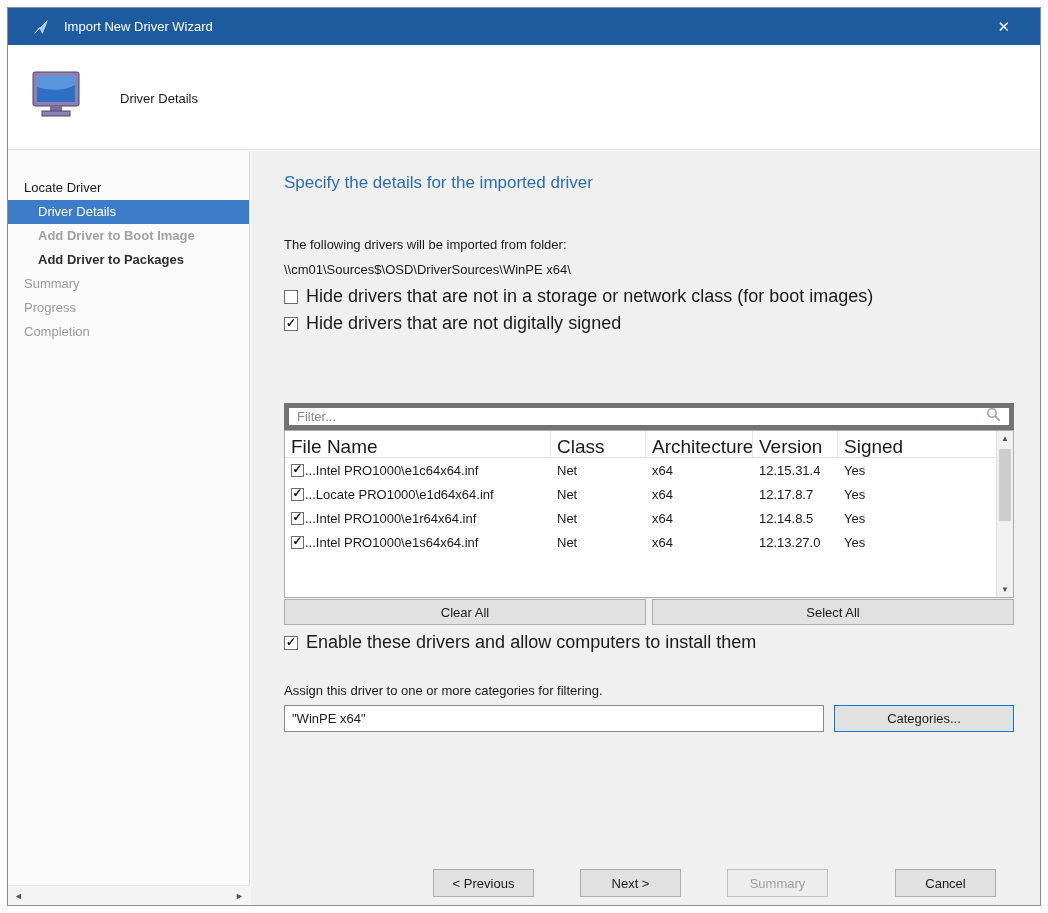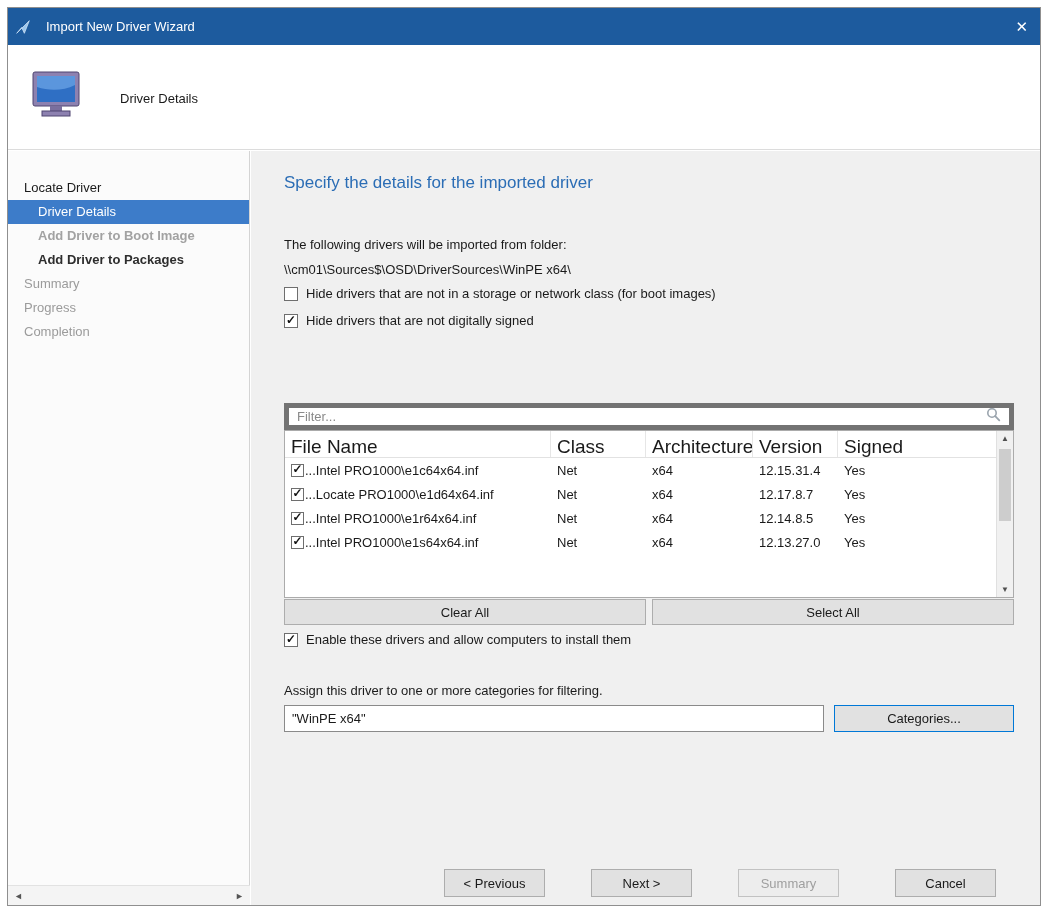--- a/index.html
+++ b/index.html
@@ -1,20 +1,20 @@
 <!DOCTYPE html>
 <html><head>
 <meta charset="utf-8">
 <style>
   *{margin:0;padding:0;box-sizing:border-box}
   html,body{width:1048px;height:913px;background:#ffffff;font-family:"Liberation Sans",sans-serif;position:relative}
   .window{position:absolute;left:7px;top:7px;width:1034px;height:899px;border:1px solid #8f8f8f;background:#ffffff;overflow:hidden}
 
   
-  .titlebar{position:absolute;left:0;top:0;right:0;height:37px;background:#1d5b9e;display:flex;align-items:center;padding:0 6px;color:#fff}
+  .titlebar{position:absolute;left:0;top:0;right:0;height:37px;background:#1d5b9e;display:flex;align-items:center;padding:0 24px;color:#fff}
   .title-icon{width:20px;height:20px;margin-right:12px;display:flex;align-items:center}
   .title-text{font-size:13px}
   .close-btn{margin-left:auto;font-size:15px;cursor:pointer;padding:2px 6px}
 
   
   .header{position:absolute;left:0;top:37px;right:0;height:105px;background:#fff;border-bottom:1px solid #dcdcdc}
   .header-icon{position:absolute;left:24px;top:26px}
   .header-title{position:absolute;left:112px;top:46px;font-size:13px;color:#1a1a1a}
 
   
@@ -27,21 +27,21 @@
   .side-item.boldstep{font-weight:bold;color:#2e2e2e}
   .side-item.dimbold{font-weight:bold;color:#a2a2a2}
   .side-item.dim{color:#9b9b9b}
   .hscroll{position:absolute;left:0;bottom:0;width:242px;height:20px;background:#f4f4f4;border-top:1px solid #e2e2e2;display:flex;align-items:center;justify-content:space-between;padding:0 6px;color:#555;font-size:9px}
 
   .main{position:absolute;left:243px;top:0;right:0;bottom:0;background:#f0f0f0}
   .heading{position:absolute;left:33px;top:22px;font-size:17px;color:#2b6db5}
   .intro{position:absolute;left:33px;top:86px;font-size:13px;color:#1a1a1a}
   .path{position:absolute;left:33px;top:111px;font-size:13px;color:#1a1a1a}
 
-  .cbrow{position:absolute;left:33px;display:flex;align-items:center;gap:8px;font-size:13px;color:#1a1a1a}
+  .cbrow{position:absolute;left:33px;display:flex;align-items:center;gap:8px;font-size:18px;color:#1a1a1a}
   .cbrow.r1{top:135px}
   .cbrow.r2{top:162px}
   .cbrow.r3{top:481px}
   .cb{width:14px;height:14px;background:#fff;border:1px solid #6e6e6e;position:relative;display:inline-block;flex:none;cursor:pointer}
   .cb.checked::after{content:"✓";position:absolute;left:0;top:-1px;width:100%;height:100%;display:flex;align-items:center;justify-content:center;font-size:12px;font-weight:bold;color:#111}
   .cb.small{width:13px;height:13px}
 
   .filterbox{position:absolute;left:33px;top:252px;width:730px;height:27px;background:#fff;border:5px solid #737373;display:flex;align-items:center;padding:0 8px}
   .filter-input{flex:1;border:none;outline:none;font-size:13px;color:#444;font-family:inherit;background:transparent}
   .filter-input::placeholder{color:#8a8a8a}
@@ -62,21 +62,21 @@
   .selclr-row{position:absolute;left:33px;top:448px;width:730px;display:flex;gap:6px}
   .selclr-row .btn{flex:1;height:26px}
 
   .assign{position:absolute;left:33px;top:532px;font-size:13px;color:#1a1a1a}
   .cat-input{position:absolute;left:33px;top:554px;width:540px;height:27px;background:#fff;border:1px solid #8a8a8a;font-size:13px;color:#1a1a1a;padding:0 7px;font-family:inherit;outline:none}
   .cat-btn{position:absolute;left:583px;top:554px;width:180px;height:27px;border:1px solid #0078d7}
 
   .footer{position:absolute;left:33px;top:718px;width:712px;display:flex;justify-content:flex-end;gap:46px}
   .footer .btn{width:101px;height:28px}
   .btn.disabled{color:#9f9f9f;background:#ededed;border-color:#c2c2c2;cursor:default}
-  .btn.cancel{margin-left:10px}
+  .btn.cancel{margin-left:21px}
 </style>
 </head>
 <body>
 
 <div class="window">
 
   <div class="titlebar">
     <span class="title-icon">
       <svg width="18" height="18" viewBox="0 0 20 20">
           <path d="M3 17 L17 3 L11.5 17 L8.5 10.5 Z" fill="#9cc7ee" stroke="#d5e8f8" stroke-width="0.8"></path>

